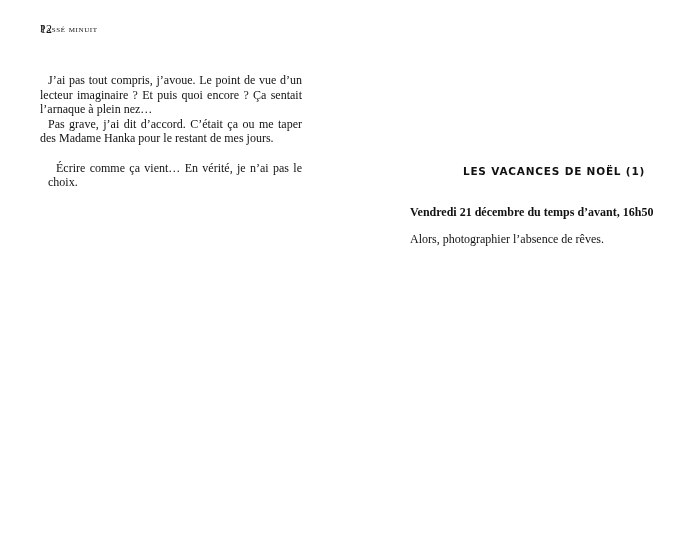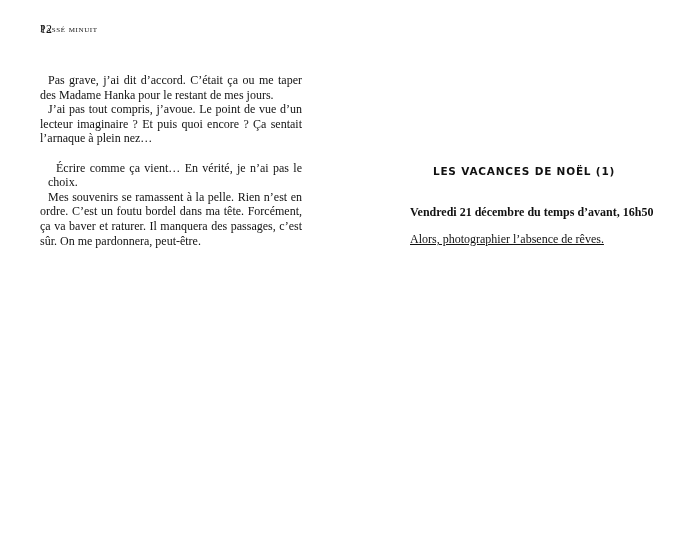--- a/index.html
+++ b/index.html
@@ -6,37 +6,36 @@
     body { width: 700px; height: 557px; position: relative; overflow: hidden; color: #111; font-family: "Liberation Serif", serif; }
     .page { position: absolute; top: 0; height: 440px; }
     .page-left { left: 0; width: 350px; }
     .page-right { left: 350px; width: 350px; }
     .running-head { position: absolute; top: 22px; left: 40px; width: 262px; height: 16px; }
     .page-number { position: absolute; left: 0; top: 0; font-size: 12px; }
     .running-title { position: absolute; left: 0; right: 0; text-align: left; top: 1px; font-size: 10px; font-variant: small-caps; letter-spacing: 0.6px; }
     .body-text { position: absolute; left: 40px; top: 73px; width: 262px; font-size: 12px; line-height: 14.6px; text-align: justify; }
     .body-text p { margin: 0; text-indent: 8px; }
     .body-text p.gap { margin-top: 14.6px; margin-left: 8px; }
-    .chapter-title { position: absolute; top: 165px; left: 43px; width: 262px; text-align: center; font-family: "DejaVu Sans", sans-serif; font-weight: bold; font-size: 10.5px; letter-spacing: 0.8px; text-transform: uppercase; }
+    .chapter-title { position: absolute; top: 165px; left: 73px; width: 262px; text-align: center; font-family: "DejaVu Sans", sans-serif; font-weight: bold; font-size: 10.5px; letter-spacing: 0.8px; text-transform: uppercase; }
     .date-line { position: absolute; top: 205px; left: 60px; width: 262px; font-weight: bold; font-size: 12px; }
-    .right-body { position: absolute; top: 232px; left: 60px; width: 262px; font-size: 12px; text-decoration: underline; }
+    .right-body { position: absolute; top: 232px; left: 60px; width: 262px; font-size: 12px; }
   </style>
 </head>
 <body>
 
 <div class="page page-left">
   <div class="running-head">
     <span class="page-number">12</span>
     <span class="running-title">Passé minuit</span>
   </div>
   <div class="body-text">
+    <p>J’ai pas tout compris, j’avoue. Le point de vue d’un lecteur imaginaire ? Et puis quoi encore ? Ça sentait l’arnaque à plein nez…</p>
     <p>Pas grave, j’ai dit d’accord. C’était ça ou me taper des Madame Hanka pour le restant de mes jours.</p>
-    <p>J’ai pas tout compris, j’avoue. Le point de vue d’un lecteur imaginaire ? Et puis quoi encore ? Ça sentait l’arnaque à plein nez…</p>
     <p class="gap">Écrire comme ça vient… En vérité, je n’ai pas le choix.</p>
-    <p>Mes souvenirs se ramassent à la pelle. Rien n’est en ordre. C’est un foutu bordel dans ma tête. Forcément, ça va baver et raturer. Il manquera des passages, c’est sûr. On me pardonnera, peut-être.</p>
   </div>
 </div>
 
 <div class="page page-right">
   <div class="chapter-title">Les vacances de Noël (1)</div>
   <div class="date-line">Vendredi 21 décembre du temps d’avant, 16h50</div>
   <div class="right-body">Alors, photographier l’absence de rêves.</div>
 </div>
 
 </body></html>

